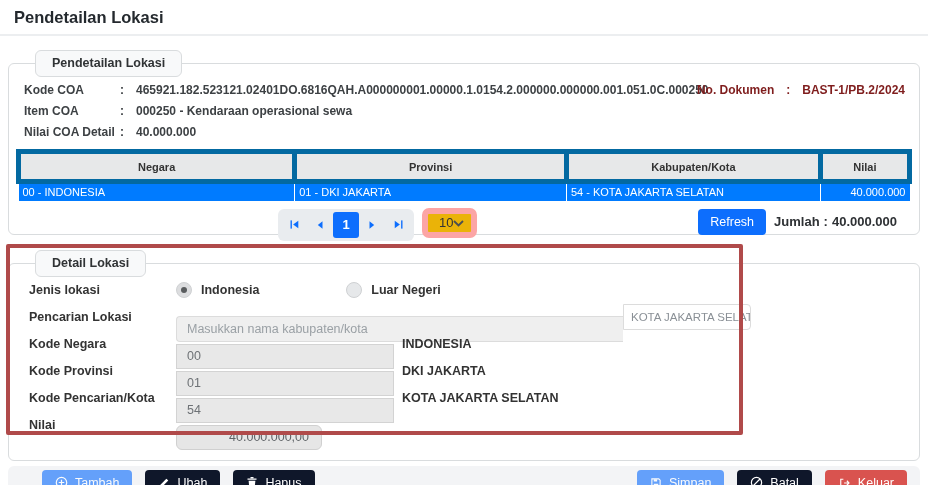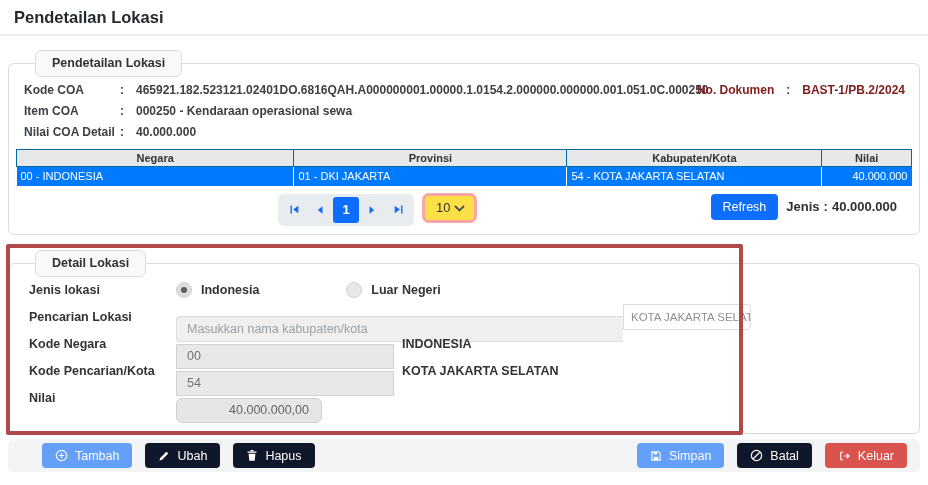--- a/index.html
+++ b/index.html
@@ -28,38 +28,38 @@
   .info { padding:16px 12px 0 15px; position:relative; }
   .info-row { display:flex; font-size:12px; font-weight:bold; color:#3d4144; line-height:21px; white-space:nowrap; }
   .info-label { width:96px; }
   .info-sep { width:16px; text-align:left; }
   .no-dok { position:absolute; top:16px; right:14px; display:flex; font-size:12px; font-weight:bold; color:#7f1d1d; line-height:21px; }
   .no-dok .info-sep { width:auto; margin:0 12px; }
 
   
   .loc-table { width:calc(100% - 14px); margin:6px 7px 0; border-collapse:collapse; table-layout:fixed; }
   .loc-table th {
-    background:#e7e8e9; border:1px solid #0369a1; height:17px; padding:0 4px;
+    background:#e7e8e9; border:5px solid #0369a1; height:30px; padding:0 4px;
     font-size:11px; font-weight:bold; color:#333; text-align:center;
   }
   .loc-table td {
     background:#007bff; color:#fff; height:19px; padding:0 4px; font-size:11px;
     border-right:1px solid rgba(255,255,255,.45); white-space:nowrap; overflow:hidden;
   }
   .loc-table td.num { text-align:right; border-right:none; }
 
   
   .pager-row { position:relative; height:40px; margin-top:6px; }
   .pager { position:absolute; left:269px; top:2px; display:flex; background:#e9ecef; border-radius:6px; padding:3px; }
   .pg { width:26px; height:26px; display:flex; align-items:center; justify-content:center; border-radius:3px; cursor:pointer; }
   .pg svg { display:block; }
   .pg.active { background:#0d6efd; color:#fff; font-size:13px; font-weight:bold; }
   .size-select {
-    position:absolute; left:413px; top:1px; width:55px; height:30px; background:#fde047;
-    border:3px solid #fca5a5; border-radius:7px; display:flex; align-items:center;
+    position:absolute; left:413px; top:1px; width:55px; height:30px; background:#eab308;
+    border:6px solid #fca5a5; border-radius:7px; display:flex; align-items:center;
     justify-content:space-between; padding:0 9px 0 11px; font-size:13px; color:#333; cursor:pointer;
   }
   .refresh-group { position:absolute; right:22px; top:2px; display:flex; align-items:center; gap:8px; }
   .btn-refresh { background:#0d6efd; color:#fff; border:none; border-radius:4px; font-size:12.5px; padding:0 12px; height:26px; font-family:inherit; cursor:pointer; }
   .jumlah { font-size:13px; font-weight:bold; color:#2e3134; white-space:nowrap; }
   .jumlah .sep { margin:0 4px; }
 
   
   .form { padding-top:13px; }
   .form-row { display:flex; align-items:center; height:26px; margin-bottom:1px; font-size:12.5px; }
@@ -208,21 +208,21 @@
       </div>
       <div class="size-select">
         <span>10</span>
         <span><svg width="11" height="7" viewBox="0 0 11 7">
               <path d="M1 1l4.5 4.5L10 1" stroke="#4a4f54" stroke-width="1.8" fill="none"></path>
             </svg></span>
       </div>
       <div class="refresh-group">
         <button class="btn-refresh">Refresh</button>
         <span class="jumlah">
-          <span>Jenis</span><span class="sep">:</span><span>40.000.000</span>
+          <span>Jumlah</span><span class="sep">:</span><span>40.000.000</span>
         </span>
       </div>
     </div>
   </div>
 
   <div class="panel panel2">
     <div class="panel-legend">Detail Lokasi</div>
 
     <div class="form">
       <div class="form-row">
@@ -242,20 +242,25 @@
         <input class="search-input" placeholder="Masukkan nama kabupaten/kota" style="">
         <span class="search-addon">KOTA JAKARTA SELATAN</span>
       </div>
 
       <div class="form-row">
         <span class="flabel">Kode Negara</span>
         <input class="code-input" disabled="" value="00" style="">
         <span class="code-name">INDONESIA</span>
       </div>
 
+      <div class="form-row">
+        <span class="flabel">Kode Provinsi</span>
+        <input class="code-input" disabled="" value="01" style="">
+        <span class="code-name">DKI JAKARTA</span>
+      </div>
 
       <div class="form-row">
         <span class="flabel">Kode Pencarian/Kota</span>
         <input class="code-input" disabled="" value="54" style="">
         <span class="code-name">KOTA JAKARTA SELATAN</span>
       </div>
 
       <div class="form-row">
         <span class="flabel">Nilai</span>
         <input class="nilai-input" disabled="" value="40.000.000,00" style="">

